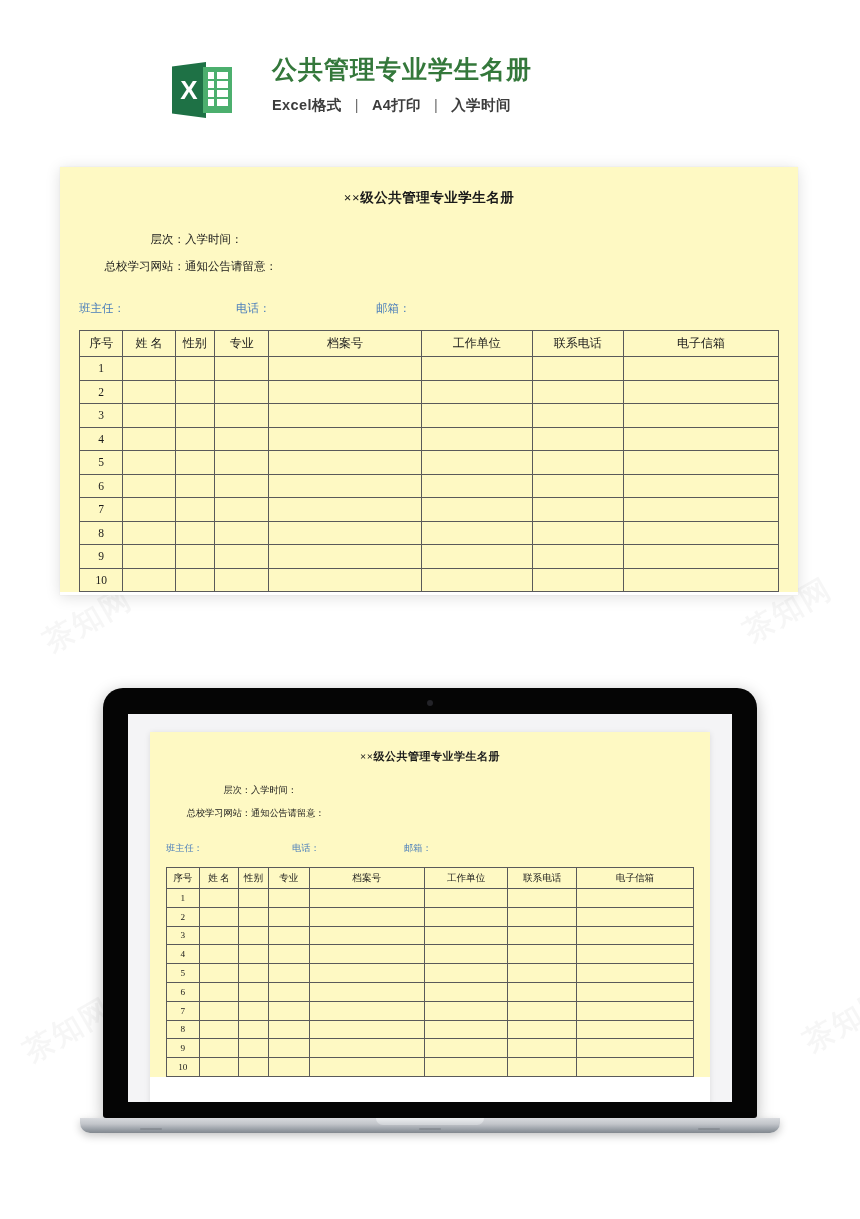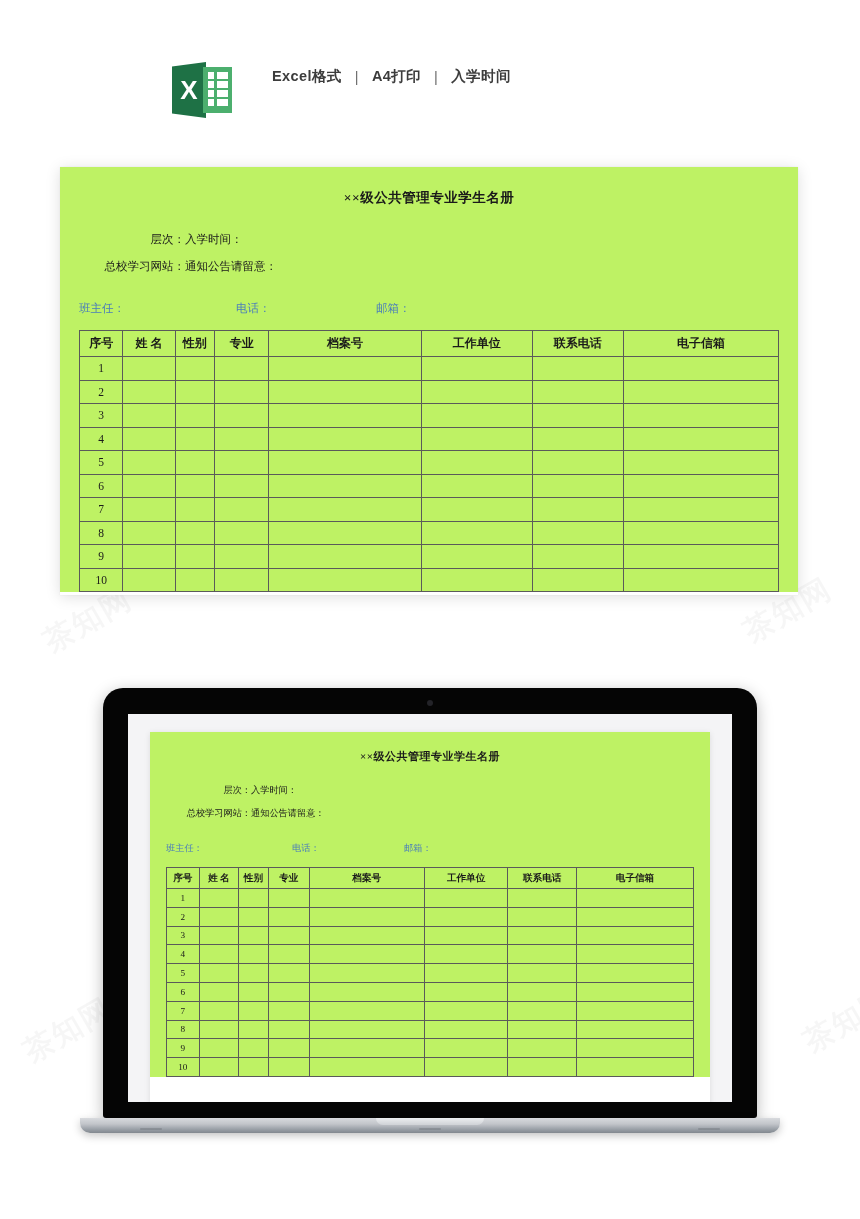--- a/index.html
+++ b/index.html
@@ -131,21 +131,21 @@
     width: 738px;
     height: 428px;
     background: #ffffff;
     box-shadow: 0 2px 14px rgba(0,0,0,0.13), 0 0 1px rgba(0,0,0,0.10);
     overflow: hidden;
     z-index: 2;
   }
 
   
   .sheet {
-    background: #bef264;
+    background: #fef9c3;
     font-family: "Liberation Serif", "DejaVu Serif", serif;
     color: #1a1a1a;
   }
   .sheet-title {
     text-align: center;
     font-family: "Liberation Serif", serif;
     font-weight: 700;
     letter-spacing: 0.5px;
   }
   .sheet-meta-row {
@@ -167,21 +167,21 @@
   }
   table.roster th,
   table.roster td {
     border: 1px solid #5a5a5a;
     text-align: center;
     font-family: "Liberation Serif", serif;
     color: #1a1a1a;
     font-weight: 400;
     padding: 0;
   }
-  table.roster th { font-weight: 700; }
+  table.roster th { font-weight: 400; }
 
   
   .preview-card .sheet { padding: 0 19px; }
   .preview-card .sheet-title { font-size: 13.5px; padding-top: 22px; }
   .preview-card .sheet-meta-row { font-size: 11.5px; margin-top: 25px; }
   .preview-card .sheet-meta-row + .sheet-meta-row { margin-top: 12px; }
   .preview-card .sheet-meta-row .lbl-a { width: 106px; }
   .preview-card .sheet-contact-row { font-size: 11.5px; margin-top: 27px; }
   .preview-card .sheet-contact-row .c1 { width: 157px; }
   .preview-card .sheet-contact-row .c2 { width: 140px; }
@@ -304,20 +304,21 @@
           <i></i>
           <i></i>
           <i></i>
           <i></i>
           <i></i>
           <i></i>
       </div>
     </div>
 
     <div class="header-texts">
+      <div class="doc-title">公共管理专业学生名册</div>
       <div class="doc-subtitle">
         <span>Excel格式</span>
         <span class="sep">|</span>
         <span>A4打印</span>
         <span class="sep">|</span>
         <span>入学时间</span>
       </div>
     </div>
   </div>
 

